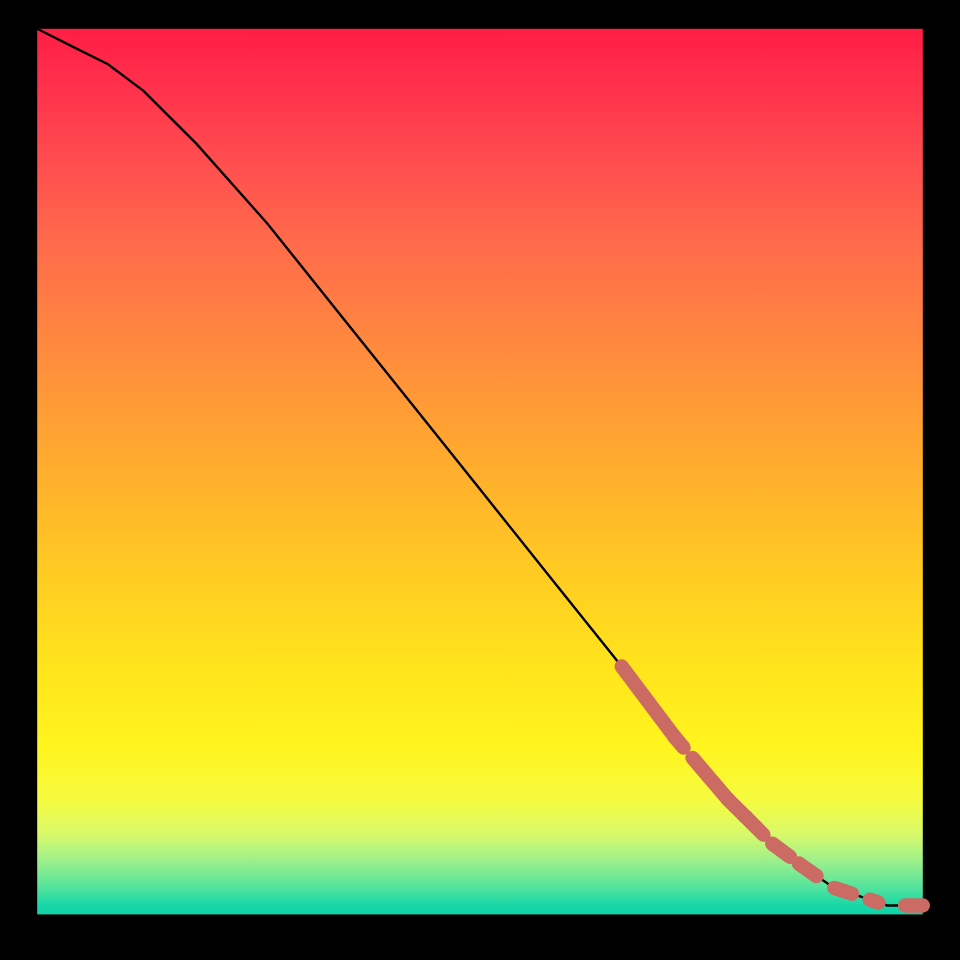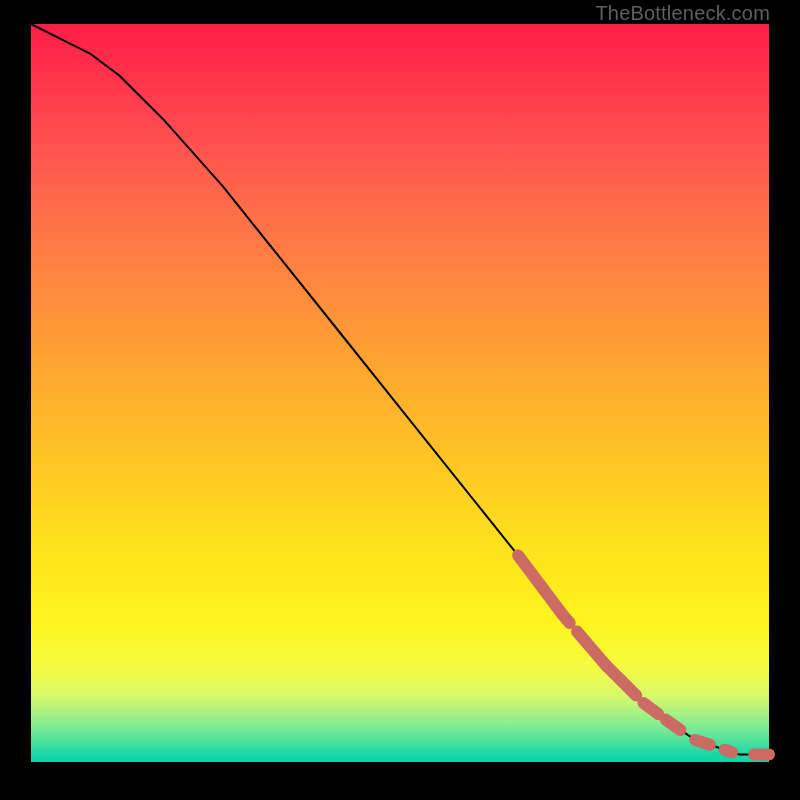--- a/index.html
+++ b/index.html
@@ -68,21 +68,20 @@
   .seg {
     stroke: #cc6b63;
     stroke-width: 12;
     stroke-linecap: round;
   }
 </style>
 </head>
 <body>
 
 <div class="stage">
-  <div class="watermark">TheBottleneck.com</div>
 
   <div class="plot">
     <svg class="overlay" viewBox="0 0 738 738" preserveAspectRatio="none">
       <path id="curve-path" class="curve" d="M0.0 0.0 L29.5 14.8 L59.0 29.5 L88.6 51.7 L132.8 95.9 L191.9 162.4 L250.9 236.2 L310.0 310.0 L369.0 383.8 L428.0 457.6 L487.1 531.4 L531.4 590.4 L575.6 642.1 L612.5 679.0 L642.1 701.1 L664.2 715.9 L686.3 723.2 L708.5 730.6 L723.2 730.6 L738.0 730.6"></path>
       <g id="segments">
           <line x1="487.1" y1="531.4" x2="531.4" y2="590.4" class="seg" stroke="#cc6b63"></line>
           <line x1="531.4" y1="590.4" x2="538.7" y2="599.0" class="seg" stroke="#cc6b63"></line>
           <line x1="546.1" y1="607.6" x2="575.6" y2="642.1" class="seg" stroke="#cc6b63"></line>
           <line x1="575.6" y1="642.1" x2="590.4" y2="656.8" class="seg" stroke="#cc6b63"></line>
           <line x1="590.4" y1="656.8" x2="605.2" y2="671.6" class="seg" stroke="#cc6b63"></line>

